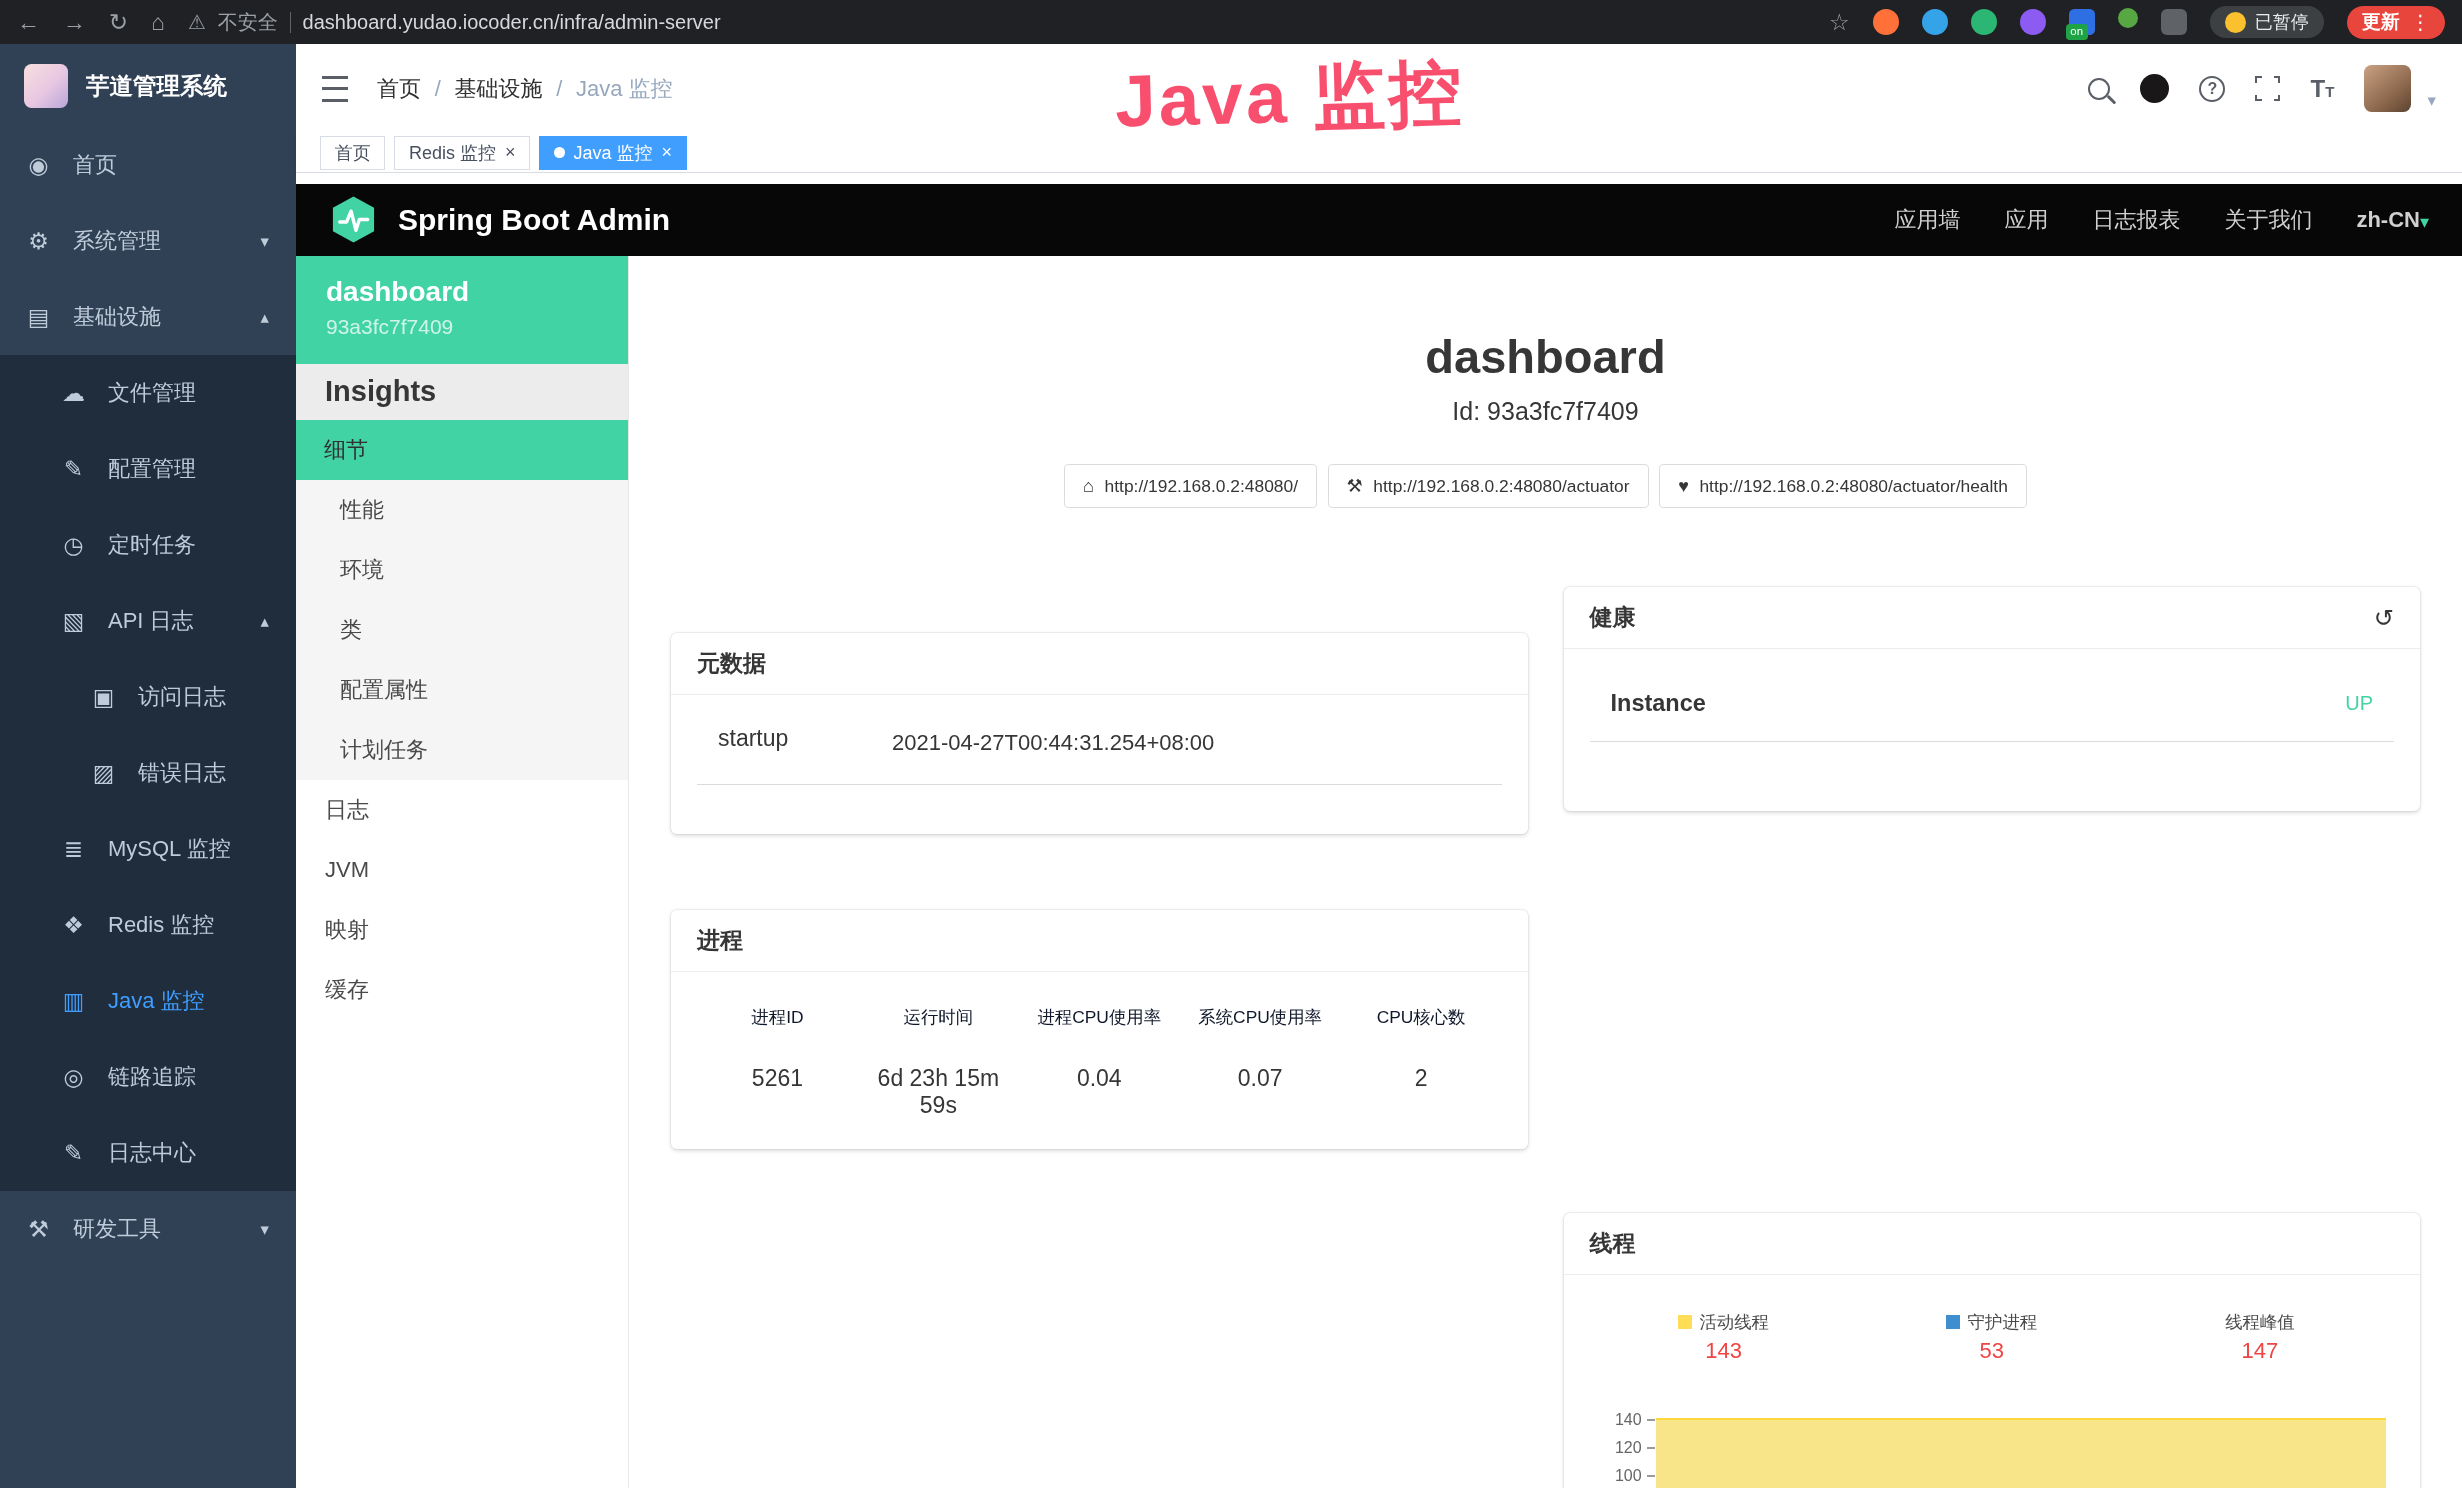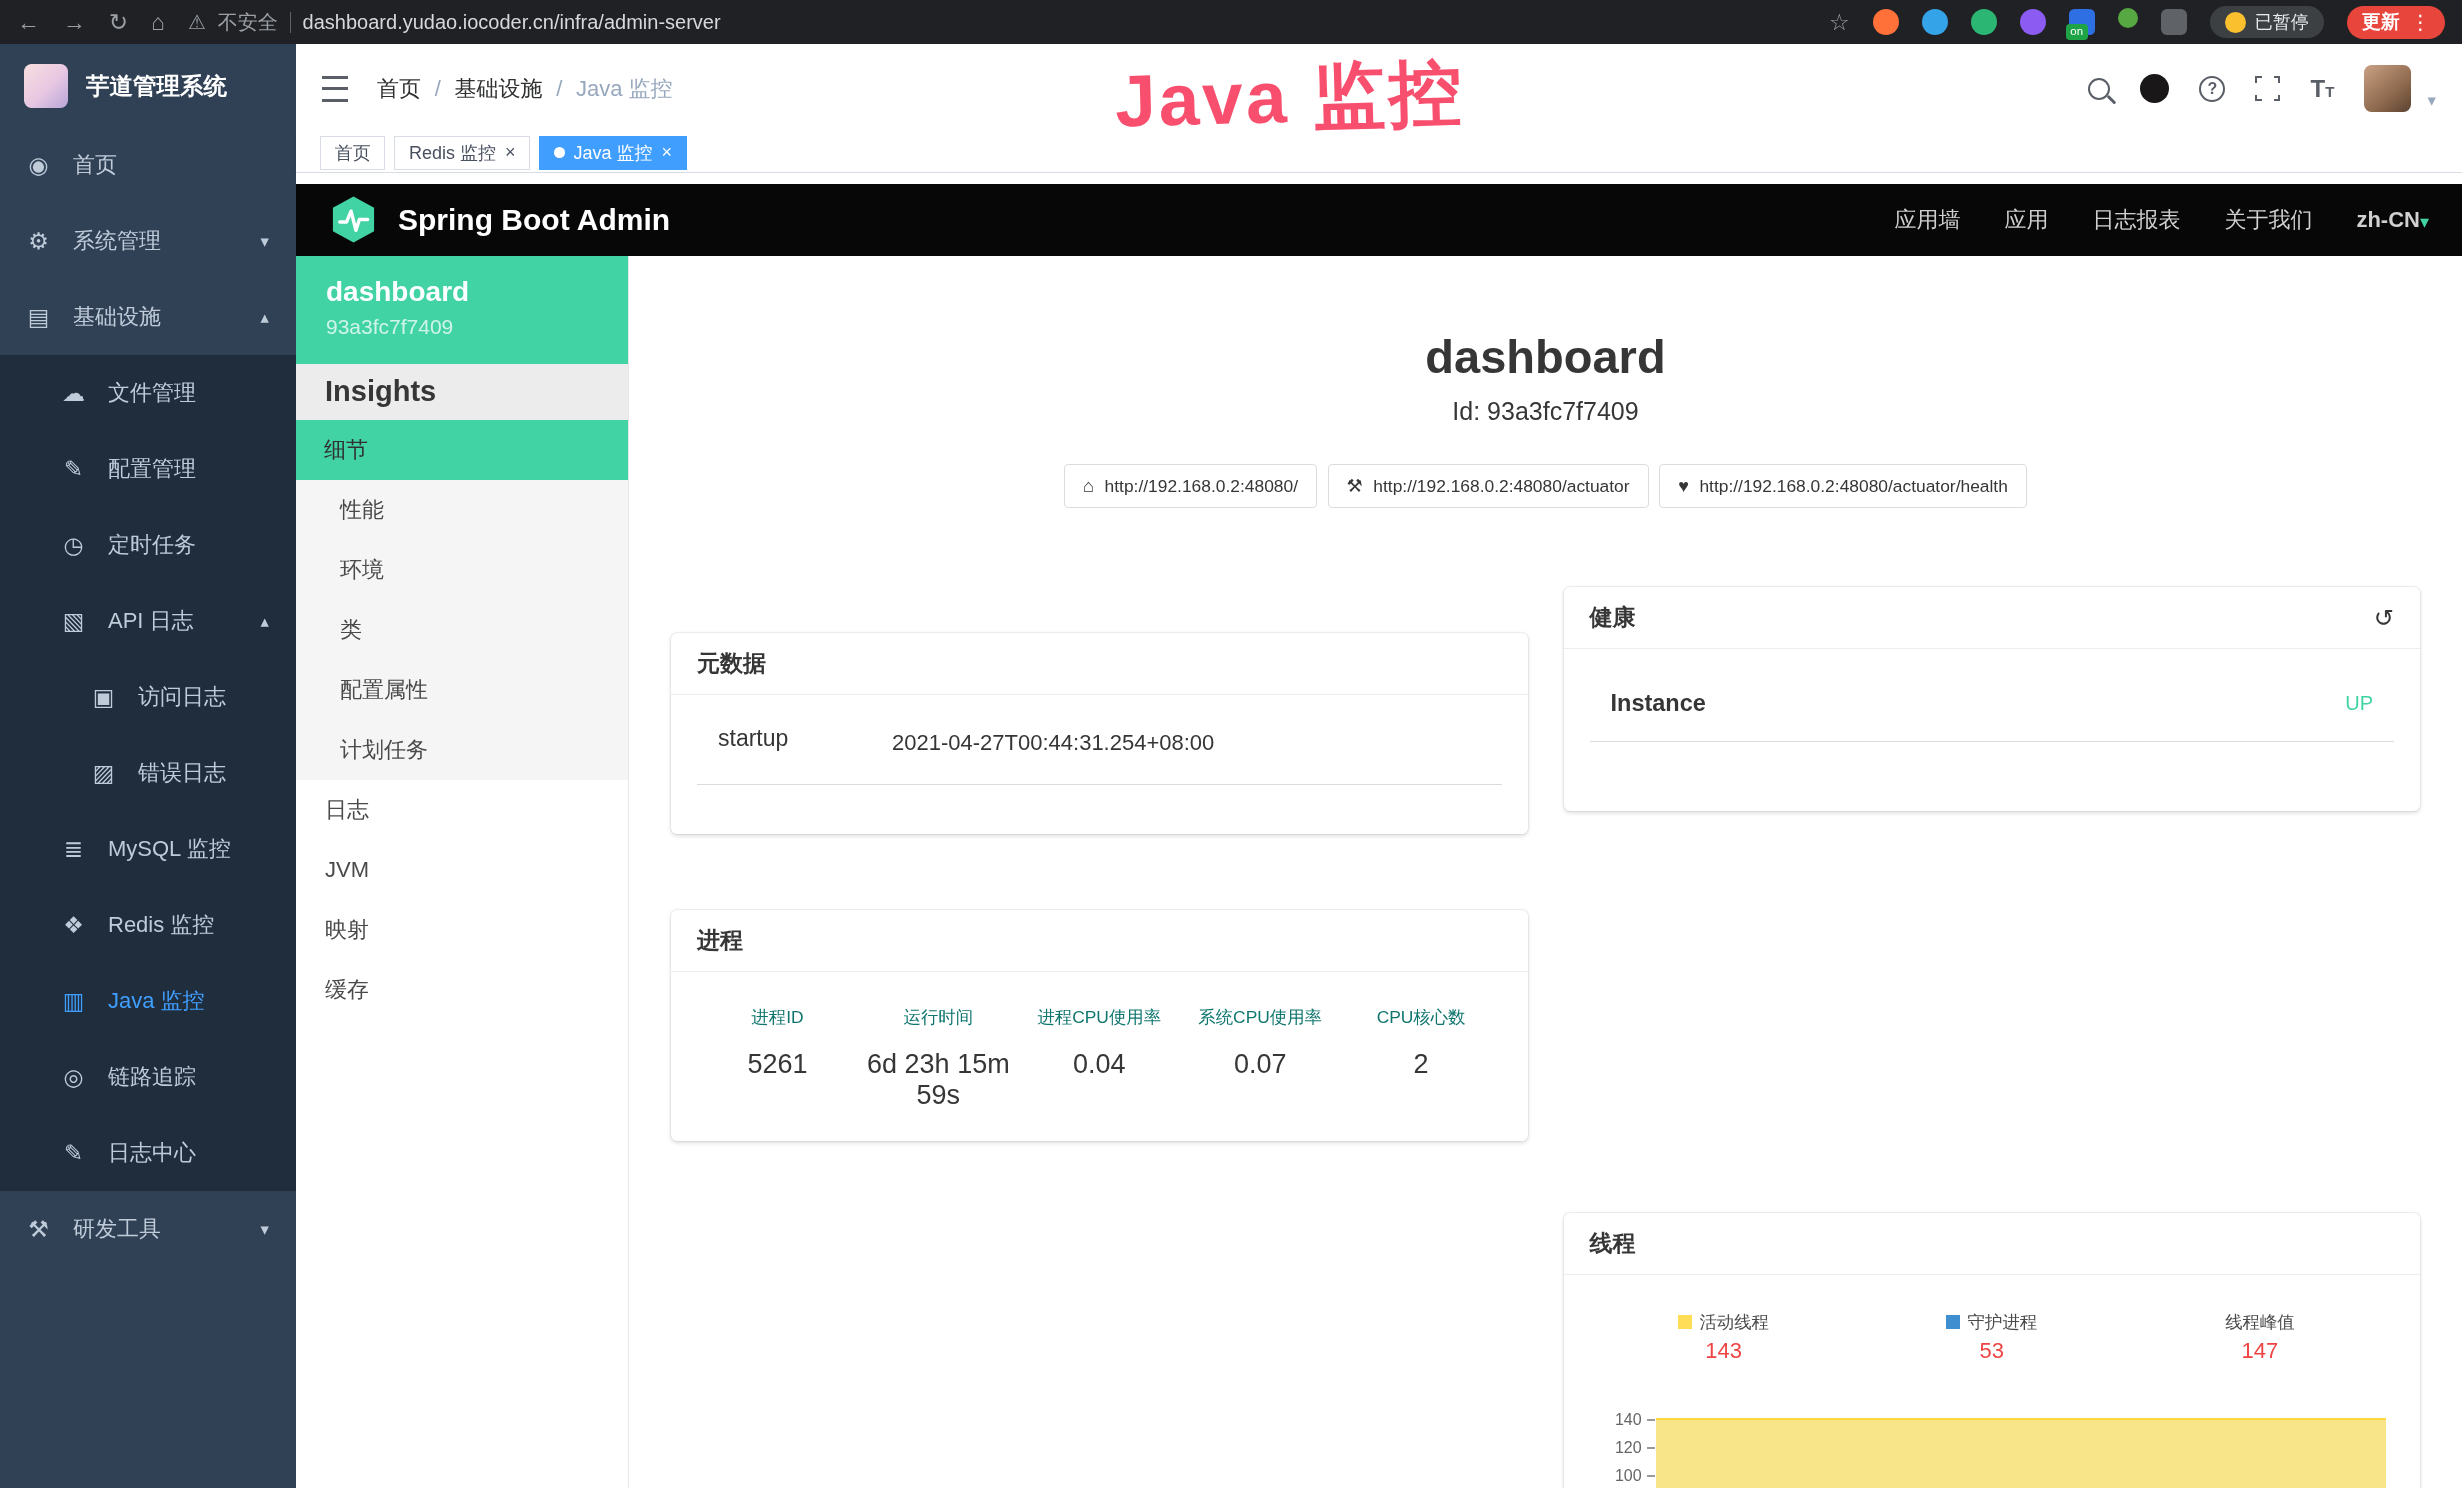--- a/index.html
+++ b/index.html
@@ -120,22 +120,22 @@
   .kv-label{width:159px;flex:0 0 auto;font-size:23px;color:#363636;}
   .kv-label.wide{width:174px;}
   .kv-value{flex:1;font-size:22px;color:#363636;line-height:36px;}
   .kv-value .indent{padding-left:26px;}
   .h-row{display:flex;justify-content:space-between;align-items:center;border-bottom:0.8px solid #dbdbdb;
          padding:10.6px 21px 24px 21px;}
   .inst-label{font-size:23.5px;font-weight:700;color:#363636;}
   .up{font-size:20px;font-weight:400;color:#42d3a5;}
   .proc-table{display:flex;text-align:center;margin-top:3px;}
   .proc-col{flex:1;min-width:0;}
-  .proc-h{font-size:17.4px;color:#0f766e;}
-  .proc-v{font-size:27px;color:#363636;margin-top:20px;}
+  .proc-h{font-size:17.4px;color:#0f172a;}
+  .proc-v{font-size:23px;color:#363636;margin-top:36px;}
   .legend{display:flex;text-align:center;margin-top:4.6px;}
   .leg-cell{flex:1;}
   .leg-top{display:flex;align-items:center;justify-content:center;gap:7.6px;font-size:17.4px;color:#4a4a4a;}
   .swatch{width:13.7px;height:13.7px;display:inline-block;}
   .sw-yellow{background:#ffdd57;}
   .sw-blue{background:#3e8ed0;}
   .leg-val{font-size:22px;color:#ef4444;margin-top:4px;}
   .chart{display:flex;margin-top:42px;height:174px;overflow:hidden;}
   .yaxis{width:65px;flex:0 0 auto;display:flex;flex-direction:column;align-items:flex-end;font-size:16px;color:#666;}
   .tick{height:28px;display:flex;align-items:center;gap:5.3px;}

